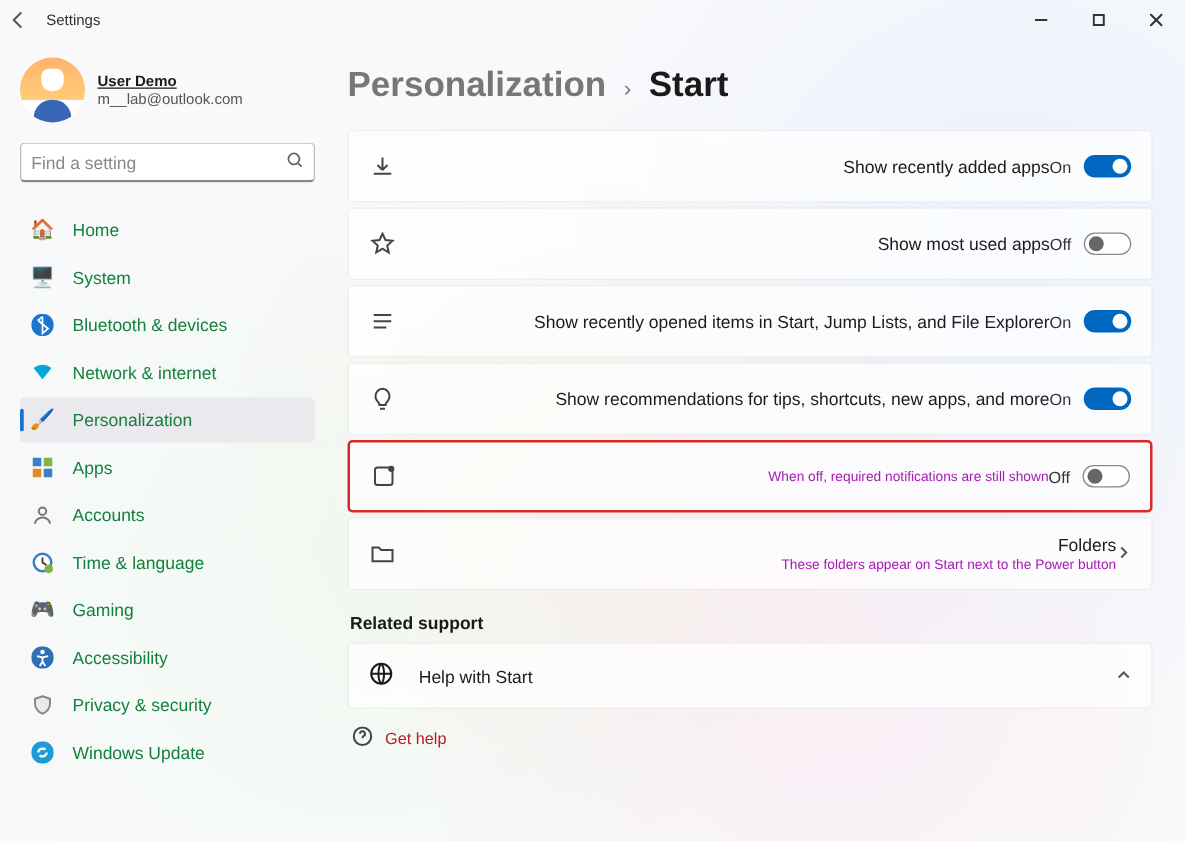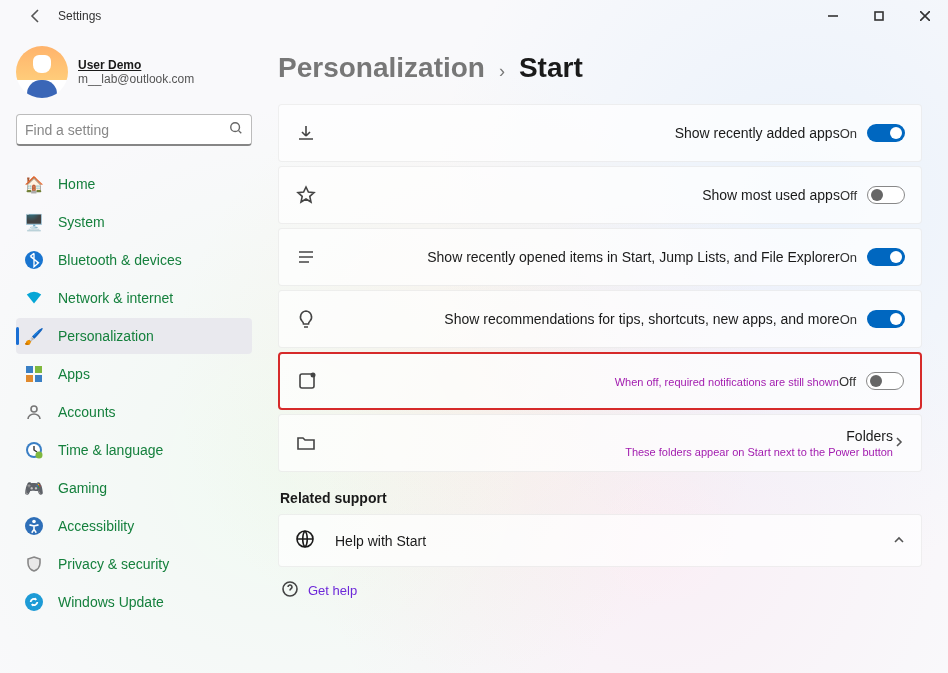--- a/index.html
+++ b/index.html
@@ -22,21 +22,21 @@
         radial-gradient(circle at 50% 55%, rgba(255,200,150,0.12), transparent 50%),
         radial-gradient(circle at 30% 70%, rgba(180,255,180,0.12), transparent 45%),
         radial-gradient(circle at 70% 80%, rgba(255,150,200,0.10), transparent 40%);
       pointer-events: none;
       z-index: 0;
     }
     .titlebar {
       display: flex;
       align-items: center;
       height: 32px;
-      padding-left: 28px;
+      padding-left: 7px;
       position: relative;
       z-index: 2;
     }
     .titlebar .back { width: 18px; display: flex; align-items: center; color: #555; cursor: pointer; }
     .titlebar .label { font-size: 12px; margin-left: 12px; color: #333; }
     .win-btns { margin-left: auto; display: flex; }
     .win-btn { width: 46px; height: 32px; display: flex; align-items: center; justify-content: center; color: #333; }
     .win-btn svg { width: 10px; height: 10px; }
     .container { display: flex; height: calc(100% - 32px); position: relative; z-index: 1; }
     .sidebar { width: 268px; padding: 14px 16px 0 16px; }
@@ -112,21 +112,21 @@
     }
     .toggle.on .knob { right: 3px; background: #fff; }
     .toggle.off .knob { left: 3px; background: #666; }
     .chev { color: #555; }
     .section-h { font-size: 14px; font-weight: 600; margin: 18px 0 8px 2px; }
     .support-card { background: rgba(255,255,255,0.7); border: 1px solid rgba(0,0,0,0.06); border-radius: 4px; }
     .support-head { display: flex; align-items: center; padding: 14px 16px; }
     .support-head .cicon{ width:22px; margin-right:18px;}
     .support-body { padding: 6px 16px 18px 52px; display: flex; flex-direction: column; gap: 12px; }
     .support-body a { color: #1264b3; font-size: 13px; text-decoration: none; }
-    .gethelp { display: flex; align-items: center; gap: 10px; margin: 14px 0 0 4px; color: #6d28d9; font-size: 13px; }
+    .gethelp { display: flex; align-items: center; gap: 10px; margin: 14px 0 0 4px; color: #b91c1c; font-size: 13px; }
     .gethelp .cicon{color:#444;}
     svg { stroke: currentColor; stroke-width: 1.6; fill: none; }
   </style>
 </head>
 <body>
 
 <div class="titlebar">
   <span class="back">
     <svg viewBox="0 0 16 16" width="16" height="16">
         <path d="M10 2 4 8l6 6"></path>

